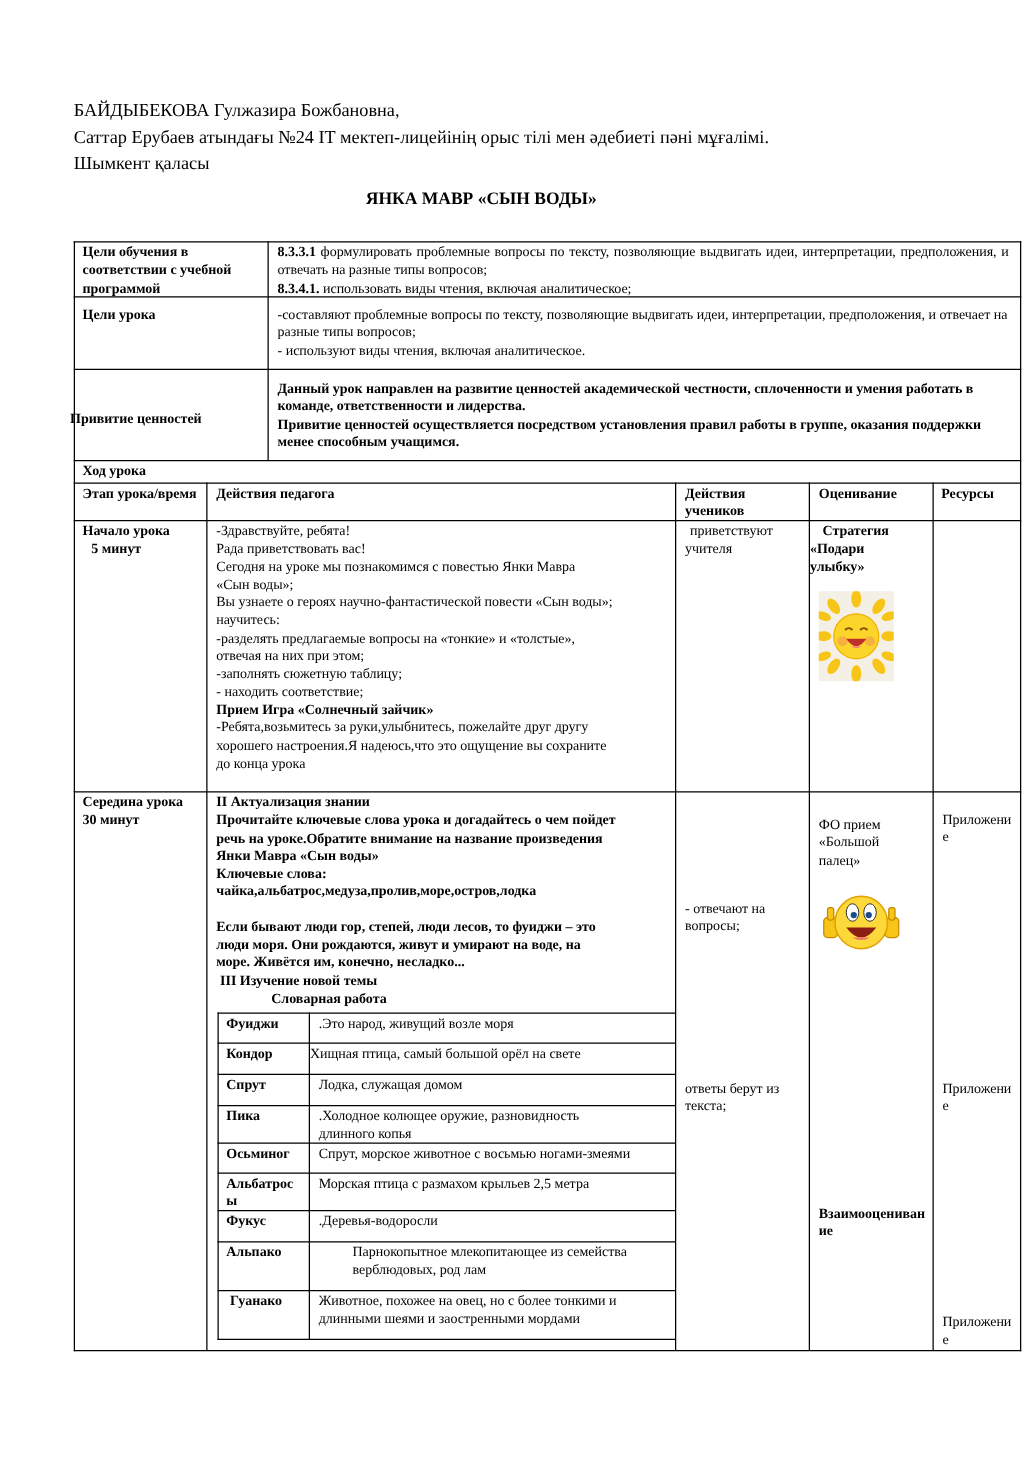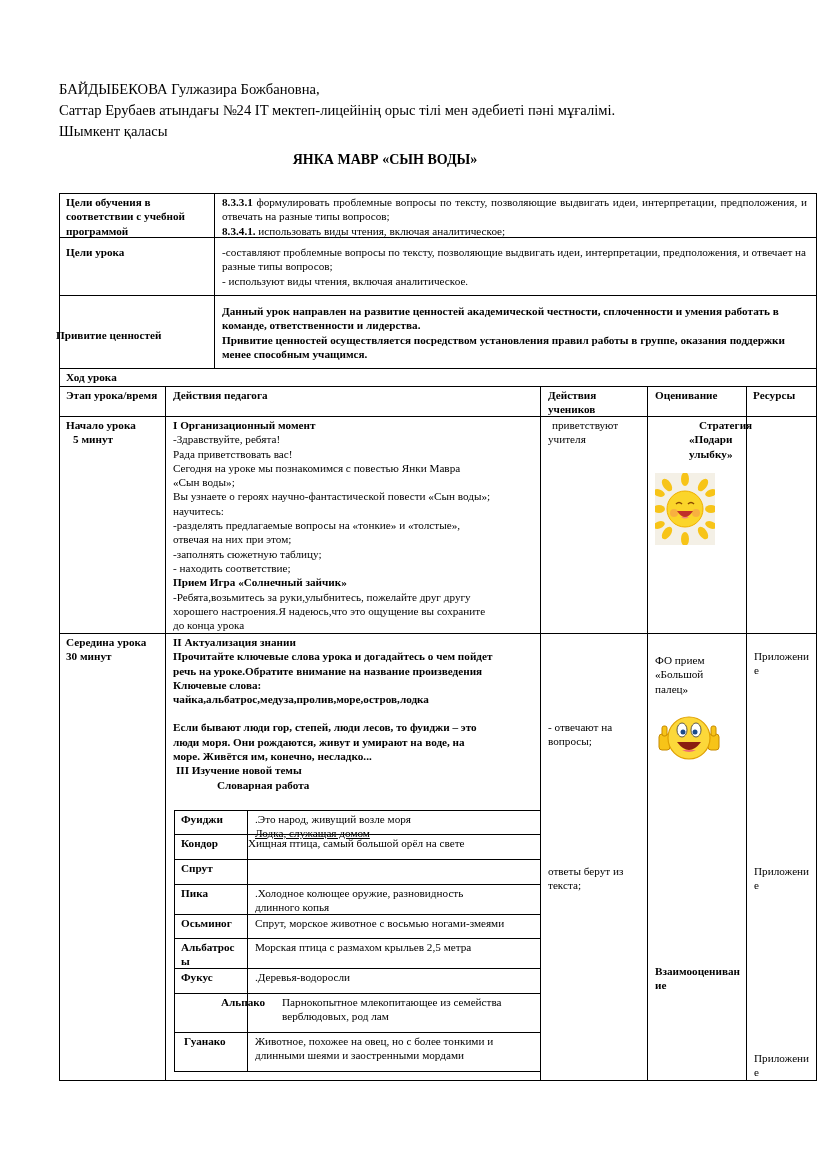--- a/index.html
+++ b/index.html
@@ -71,38 +71,37 @@
 <div class="txt b" style="left:173px; top:388px;">Действия педагога</div>
 <div class="txt b" style="left:548px; top:388px; width:80px;">Действия учеников</div>
 <div class="txt b" style="left:655px; top:388px;">Оценивание</div>
 <div class="txt b" style="left:753px; top:388px;">Ресурсы</div>
 
 <div class="txt b" style="left:66px; top:418px;">
   <div>Начало урока</div>
   <div style="padding-left:7px;">5 минут</div>
 </div>
 <div class="txt" style="left:173px; top:418px; width:365px;">
-  <div class="b">I Организационный момент</div>
   <div>-Здравствуйте, ребята!</div>
   <div>Рада приветствовать вас!</div>
   <div>Сегодня на уроке мы познакомимся с  повестью Янки Мавра</div>
   <div>«Сын воды»;</div>
   <div>Вы узнаете о героях научно-фантастической повести «Сын воды»;</div>
   <div>научитесь:</div>
   <div>-разделять предлагаемые вопросы на «тонкие» и «толстые»,</div>
   <div>отвечая на них при этом;</div>
   <div>-заполнять сюжетную таблицу;</div>
   <div>- находить соответствие;</div>
   <div class="b">Прием  Игра «Солнечный зайчик»</div>
   <div>-Ребята,возьмитесь за руки,улыбнитесь, пожелайте друг другу</div>
   <div>хорошего настроения.Я надеюсь,что это  ощущение вы сохраните</div>
   <div>до конца урока</div>
 </div>
 <div class="txt" style="left:548px; top:418px; width:90px; text-indent:4px;">приветствуют учителя</div>
-<div class="txt b" style="left:689px; top:418px; width:82px; text-indent:10px;">Стратегия «Подари улыбку»</div>
+<div class="txt b" style="left:648px; top:418px; width:82px; text-indent:10px;">Стратегия «Подари улыбку»</div>
 <div class="box" style="left:655px; top:473px; width:60px; height:72px; background:#f4f0e6;">
   <svg width="60" height="72" viewBox="0 0 60 72">
     <g fill="#f7c418">
       <ellipse cx="30" cy="6" rx="4" ry="7"></ellipse>
       <ellipse cx="30" cy="66" rx="4" ry="7"></ellipse>
       <ellipse cx="4" cy="36" rx="6" ry="4"></ellipse>
       <ellipse cx="56" cy="36" rx="6" ry="4"></ellipse>
       <ellipse cx="12" cy="12" rx="4" ry="7" transform="rotate(-35 12 12)"></ellipse>
       <ellipse cx="48" cy="12" rx="4" ry="7" transform="rotate(35 48 12)"></ellipse>
       <ellipse cx="12" cy="60" rx="4" ry="7" transform="rotate(35 12 60)"></ellipse>
@@ -123,20 +122,21 @@
 </div>
 
 <div class="txt b" style="left:66px; top:635px;">
   <div>Середина урока</div>
   <div>30 минут</div>
 </div>
 <div class="txt b" style="left:173px; top:635px; width:365px;">
   <div>II Актуализация знании</div>
   <div>Прочитайте ключевые слова урока и догадайтесь о чем пойдет</div>
   <div>речь на уроке.Обратите внимание на название произведения</div>
+  <div>Янки Мавра «Сын воды»</div>
   <div>Ключевые слова:</div>
   <div>чайка,альбатрос,медуза,пролив,море,остров,лодка</div>
   <div style="height:14px;"></div>
   <div>Если бывают люди гор, степей, люди лесов, то фуиджи – это</div>
   <div>люди  моря. Они рождаются, живут и умирают на воде, на</div>
   <div>море. Живётся им, конечно, несладко...</div>
   <div style="padding-left:3px;">III Изучение новой темы</div>
   <div style="padding-left:44px;">Словарная работа</div>
 </div>
 
@@ -155,35 +155,35 @@
   <div class="vl" style="left:247px; top:810px; height:262px;"></div>
 </div>
 
 <div class="txt b" style="left:181px; top:812px;">Фуиджи</div>
 <div class="txt" style="left:255px; top:812px; width:283px;">.Это народ, живущий возле моря</div>
 
 <div class="txt b" style="left:181px; top:836px;">Кондор</div>
 <div class="txt" style="left:248px; top:836px; width:283px;">Хищная птица, самый большой орёл на свете</div>
 
 <div class="txt b" style="left:181px; top:861px;">Спрут</div>
-<div class="txt" style="left:255px; top:826px; width:283px;text-decoration:underline;">Лодка, служащая домом</div>
+<div class="txt" style="left:255px; top:861px; width:283px;">Лодка, служащая домом</div>
 
 <div class="txt b" style="left:181px; top:886px;">Пика</div>
 <div class="txt" style="left:255px; top:886px; width:240px;">.Холодное колющее оружие, разновидность длинного копья</div>
 
 <div class="txt b" style="left:181px; top:916px;">Осьминог</div>
 <div class="txt" style="left:255px; top:916px; width:290px; white-space:nowrap;">Спрут, морское животное с восьмью ногами-змеями</div>
 
 <div class="txt b" style="left:181px; top:940px; width:62px; word-break:break-all;">Альбатросы</div>
 <div class="txt" style="left:255px; top:940px; width:283px;">Морская птица с размахом крыльев 2,5 метра</div>
 
 <div class="txt b" style="left:181px; top:970px;">Фукус</div>
 <div class="txt" style="left:255px; top:970px; width:283px;">.Деревья-водоросли</div>
 
-<div class="txt b" style="left:181px; top:995px;margin-left:40px;">Альпако</div>
+<div class="txt b" style="left:181px; top:995px;">Альпако</div>
 <div class="txt" style="left:255px; top:995px; width:260px;margin-left:27px;">Парнокопытное млекопитающее из семейства верблюдовых, род лам</div>
 
 <div class="txt b" style="left:184px; top:1034px;">Гуанако</div>
 <div class="txt" style="left:255px; top:1034px; width:280px;">Животное, похожее на овец, но с более тонкими и длинными шеями и заостренными мордами</div>
 
 <div class="txt" style="left:548px; top:720px; width:90px;">- отвечают на вопросы;</div>
 <div class="txt" style="left:548px; top:864px; width:95px;">ответы берут из текста;</div>
 
 <div class="txt" style="left:655px; top:653px; width:80px;">ФО прием «Большой палец»</div>
 <div class="box" style="left:656px; top:710px; width:66px; height:54px;">

